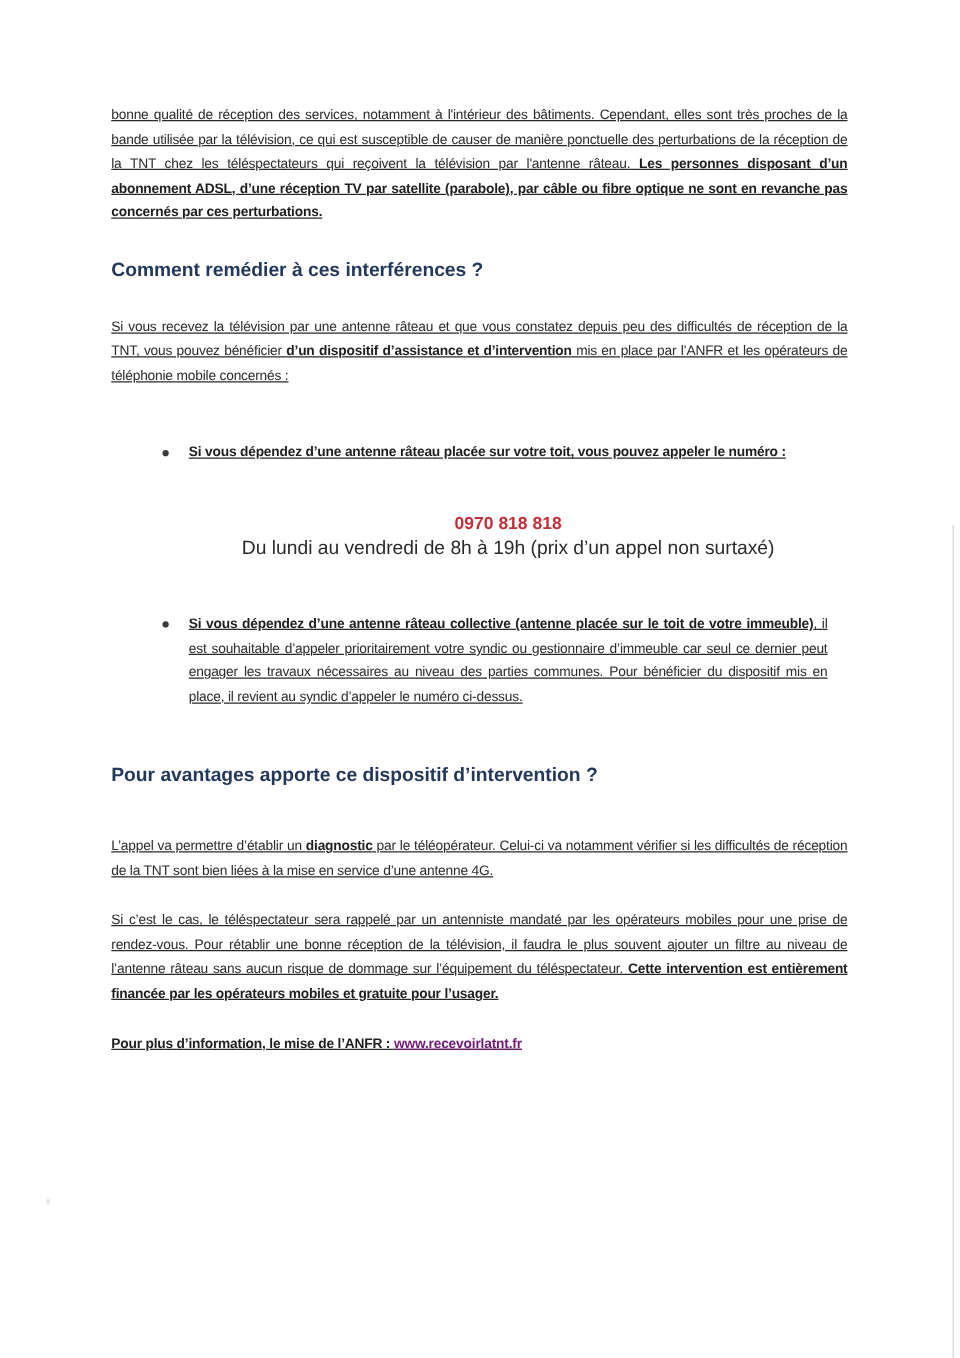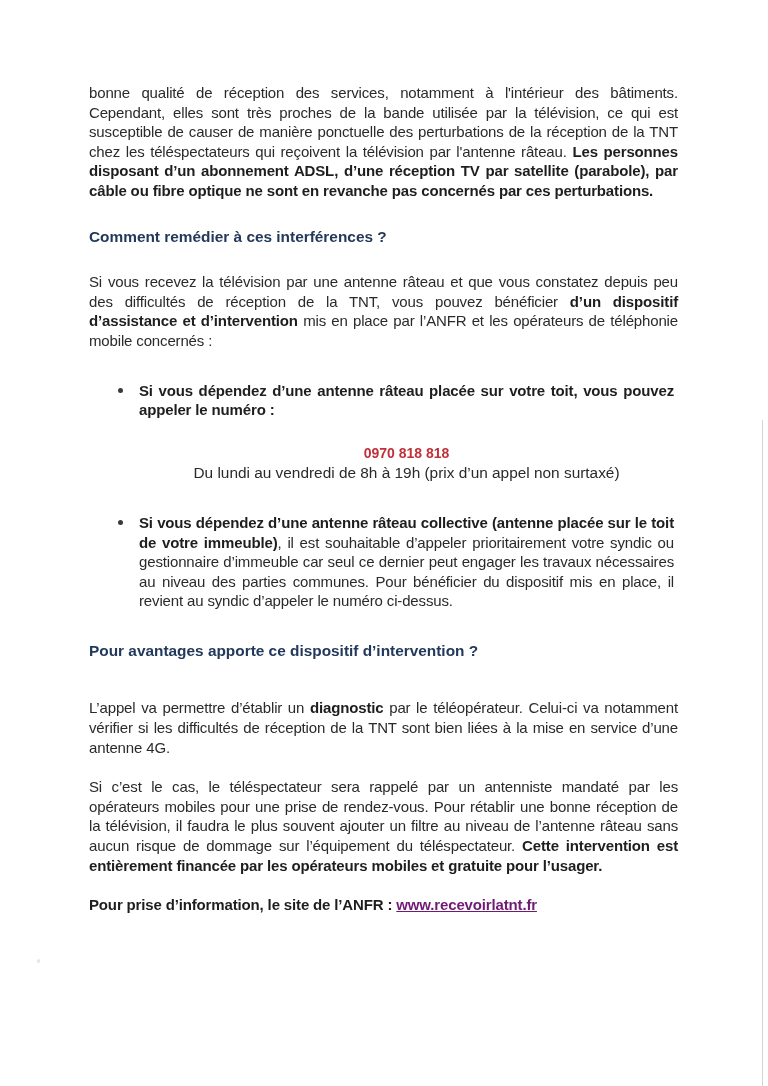--- a/index.html
+++ b/index.html
@@ -3,35 +3,35 @@
   <meta charset="utf-8">
   <style>
     html, body { margin: 0; padding: 0; background: #ffffff; }
     body {
       width: 768px; height: 1086px; position: relative; overflow: hidden;
       font-family: "Liberation Sans", sans-serif;
       color: #2a2a2a;
     }
     .page { position: absolute; left: 89px; top: 83px; width: 589px; }
     p {
-      margin: 0; font-size: 15px; line-height: 19.6px;
-      text-align: justify; letter-spacing: -0.15px;
+      margin: 0; font-size: 11px; line-height: 19.6px;
+      text-align: justify; letter-spacing: -0.15px; text-decoration: underline;
     }
     p.last-center { text-align: left; }
     b, .bold { font-weight: bold; color: #1e1e1e; }
     h2 {
       margin: 0; font-size: 15.4px; line-height: 19.6px; font-weight: bold;
       color: #23395b;
     }
     .gap-s { height: 20px; }
     .gap-m { height: 26px; }
     .gap-l { height: 38px; }
     ul.bullets { list-style: none; margin: 0; padding: 0; }
     ul.bullets li {
-      position: relative; padding-left: 46px; margin: 4px;
+      position: relative; padding-left: 46px; margin: 16px;
     }
     ul.bullets li .dot {
       position: absolute; left: 25px; top: 7px; width: 5px; height: 5px;
       border-radius: 50%; background: #3a3a3a;
     }
     .phone-block { text-align: center; padding-left: 46px; }
     .phone {
       color: #c0303b; font-weight: bold; font-size: 14px; line-height: 19.6px;
     }
     .hours { font-size: 15.4px; line-height: 19.6px; text-align: center; }
@@ -95,18 +95,18 @@
   <div class="gap-l"></div>
 
   <p><span>L’appel va permettre d’établir un </span><b>diagnostic</b><span> par le téléopérateur. Celui-ci va notamment vérifier si les difficultés de réception de la TNT sont bien liées à la mise en service d’une antenne 4G.</span></p>
 
   <div class="gap-s"></div>
 
   <p><span>Si c’est le cas, le téléspectateur sera rappelé par un antenniste mandaté par les opérateurs mobiles pour une prise de rendez-vous. Pour rétablir une bonne réception de la télévision, il faudra le plus souvent ajouter un filtre au niveau de l’antenne râteau sans aucun risque de dommage sur l’équipement du téléspectateur. </span><b>Cette intervention est entièrement financée par les opérateurs mobiles et gratuite pour l’usager.</b></p>
 
   <div class="gap-s"></div>
 
-  <p class="last-center"><b>Pour prise d’information, le site de l’ANFR : </b><a class="link">www.recevoirlatnt.fr</a></p>
+  <p class="last-center"><b>Pour plus d’information, le mise de l’ANFR : </b><a class="link">www.recevoirlatnt.fr</a></p>
 
 </div>
 
 <div class="edge-line"></div>
 <div class="speck"></div>
 
 </body></html>

